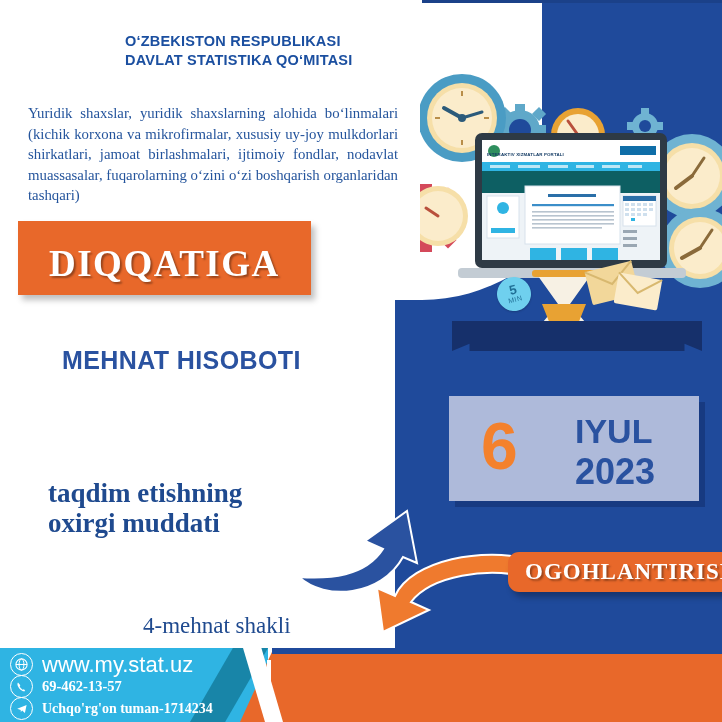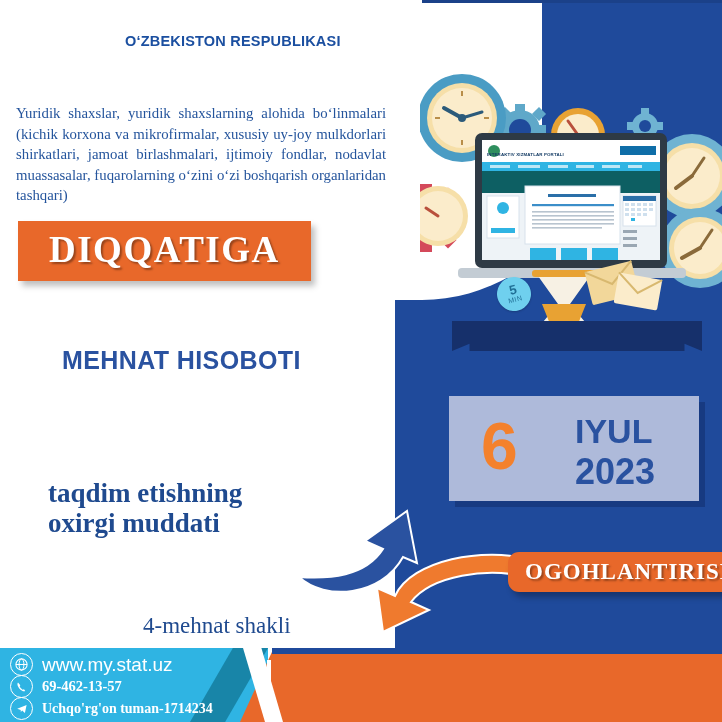--- a/index.html
+++ b/index.html
@@ -19,29 +19,29 @@
   
   .logo{position:absolute;left:17px;top:17px;width:86px;height:86px;}
   .logo-circle{position:absolute;inset:0;border-radius:50%;background:#f4f8fc;border:2px solid #d7e2ef;
      box-shadow:0 2px 3px rgba(0,0,0,.18);}
   .logo svg{position:absolute;inset:0;}
 
   .org-title{position:absolute;left:125px;top:32px;width:300px;color:#1b4fa0;font-weight:bold;
      font-size:14.5px;line-height:19px;letter-spacing:.2px;}
 
   
-  .intro{position:absolute;left:16px;top:103px;width:370px;color:#24549c;
+  .intro{position:absolute;left:28px;top:103px;width:370px;color:#24549c;
      font-family:"Liberation Serif",serif;font-size:14.8px;line-height:20.5px;text-align:justify;}
 
   
   .diq-wrap{position:absolute;left:18px;top:221px;}
   .diq{background:#e8682a;padding:7px 30px 9px 30px;box-shadow:4px 5px 6px rgba(0,0,0,.25);
      border:1px solid #e8682a;}
   .diq span{font-family:"Liberation Serif",serif;font-weight:bold;color:#ffffff;font-size:37px;
-     letter-spacing:1.5px;text-shadow:2px 2px 2px rgba(0,0,0,.35);display:block;line-height:42px;}
+     letter-spacing:1.5px;text-shadow:2px 2px 2px rgba(0,0,0,.35);display:block;line-height:42px;margin-top:14px;}
 
   
   .mehnat{position:absolute;left:62px;top:346px;color:#2a52a0;font-weight:bold;font-size:25px;
      letter-spacing:.4px;}
 
   
   .taqdim{position:absolute;left:48px;top:478px;width:270px;text-align:left;color:#1f4a8f;
      font-family:"Liberation Serif",serif;font-weight:bold;font-size:27px;line-height:30px;}
 
   
@@ -81,21 +81,21 @@
      clip-path:polygon(7% 0,100% 0,100% 100%,0 100%);}
   .f-white-notch{position:absolute;left:243px;top:0;width:40px;height:74px;background:#ffffff;
      clip-path:polygon(0 0,46% 0,100% 100%,55% 100%);}
   .f-blue-cap{position:absolute;left:272px;top:0;width:450px;height:6px;background:#1f4a9b;}
 
   .f-rows{position:absolute;left:10px;top:6px;width:255px;}
   .f-row{display:flex;align-items:center;height:21px;margin-bottom:1px;}
   .f-ico{width:21px;height:21px;border-radius:50%;border:1.6px solid #ffffff;display:flex;
      align-items:center;justify-content:center;margin-right:9px;flex:0 0 auto;}
   .f-ico svg{display:block;}
-  .f-site{color:#ffffff;font-size:19px;}
+  .f-site{color:#ffffff;font-size:22px;}
   .f-tel{color:#ffffff;font-size:14.5px;font-family:"Liberation Serif",serif;font-weight:bold;}
   .f-addr{color:#ffffff;font-size:14px;font-family:"Liberation Serif",serif;font-weight:bold;}
 
   .warn{position:absolute;left:277px;top:14px;width:432px;color:#ffffff;
      font-family:"Liberation Serif",serif;font-size:13.6px;line-height:17px;}
   .warn-bar{position:absolute;left:267px;top:12px;width:4px;height:52px;background:#ffffff;}
 
   
   .illus{position:absolute;left:420px;top:8px;width:302px;height:320px;}
   .illus svg{display:block;}
@@ -289,20 +289,21 @@
   <div class="badge5">
     <b>5</b>
     <i>MIN</i>
   </div>
 
   <div class="ribbon"></div>
 
 
   <div class="org-title">
     <div>O‘ZBEKISTON RESPUBLIKASI</div>
+    <div>DAVLAT STATISTIKA QO‘MITASI</div>
   </div>
 
   <div class="intro">Yuridik shaxslar, yuridik shaxslarning alohida bo‘linmalari (kichik korxona va mikrofirmalar, xususiy uy-joy mulkdorlari shirkatlari, jamoat birlashmalari, ijtimoiy fondlar, nodavlat muassasalar, fuqarolarning o‘zini o‘zi boshqarish organlaridan tashqari)</div>
 
   <div class="diq-wrap">
     <div class="diq">
       <span>DIQQATIGA</span>
     </div>
   </div>
 

